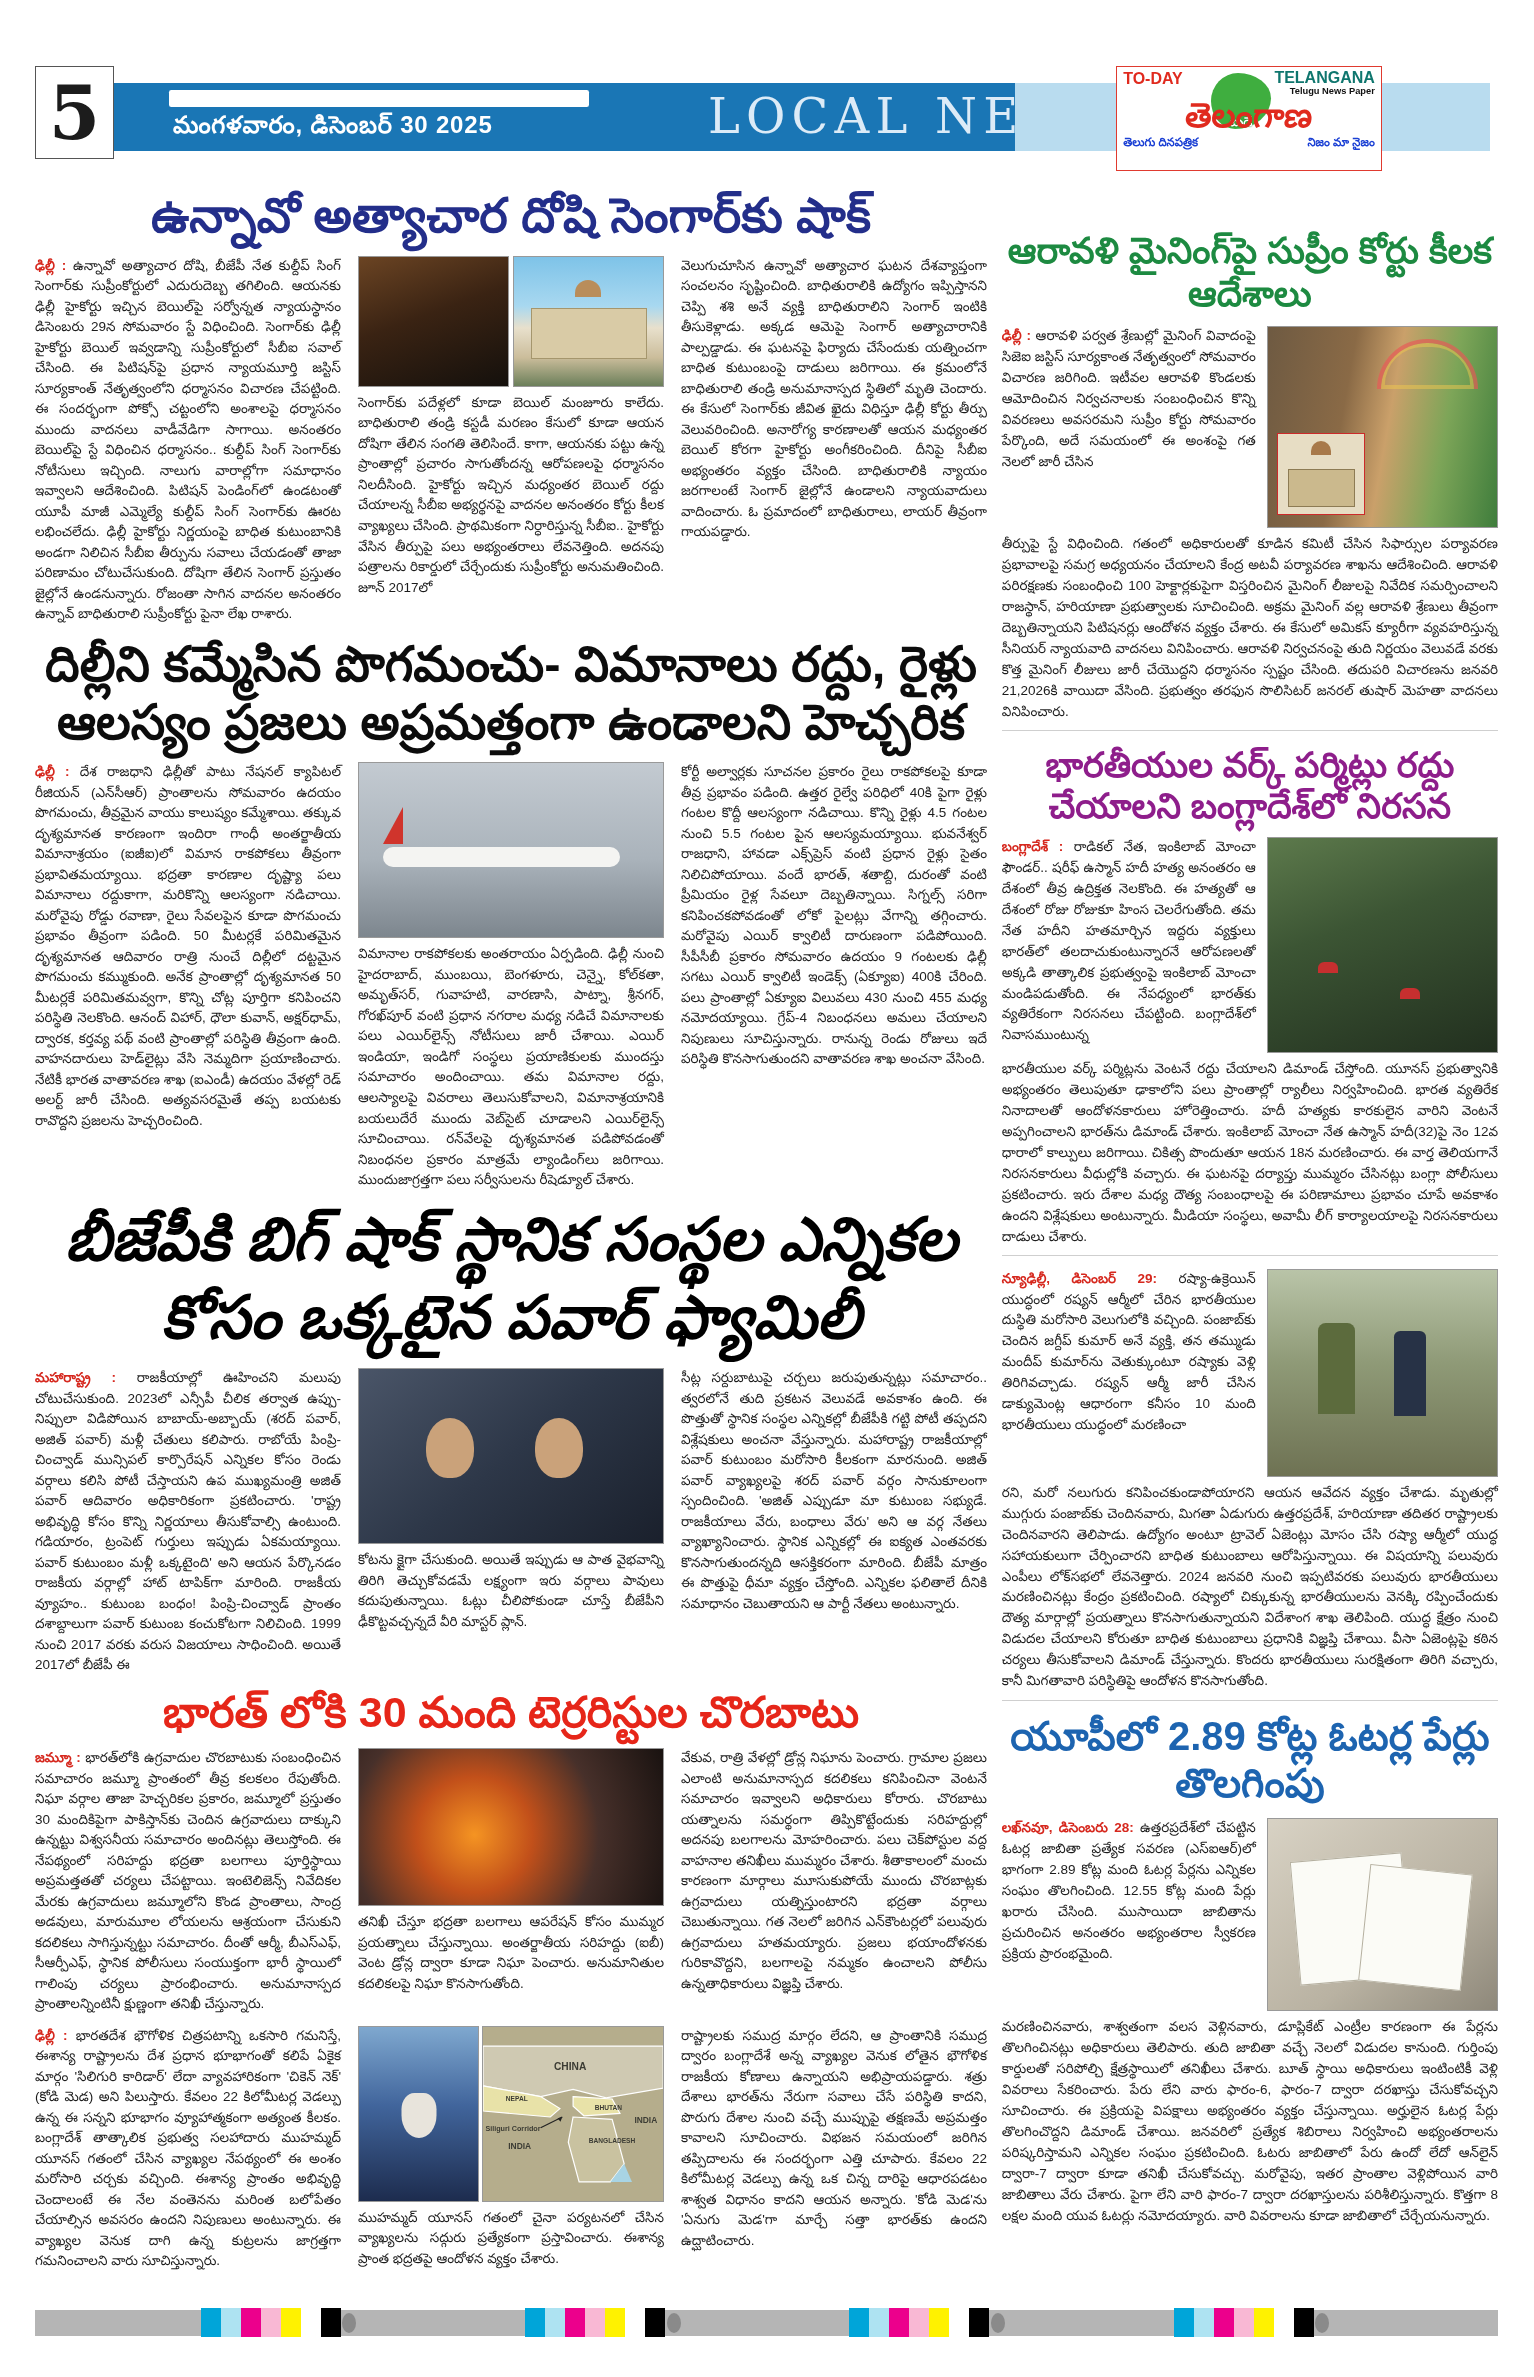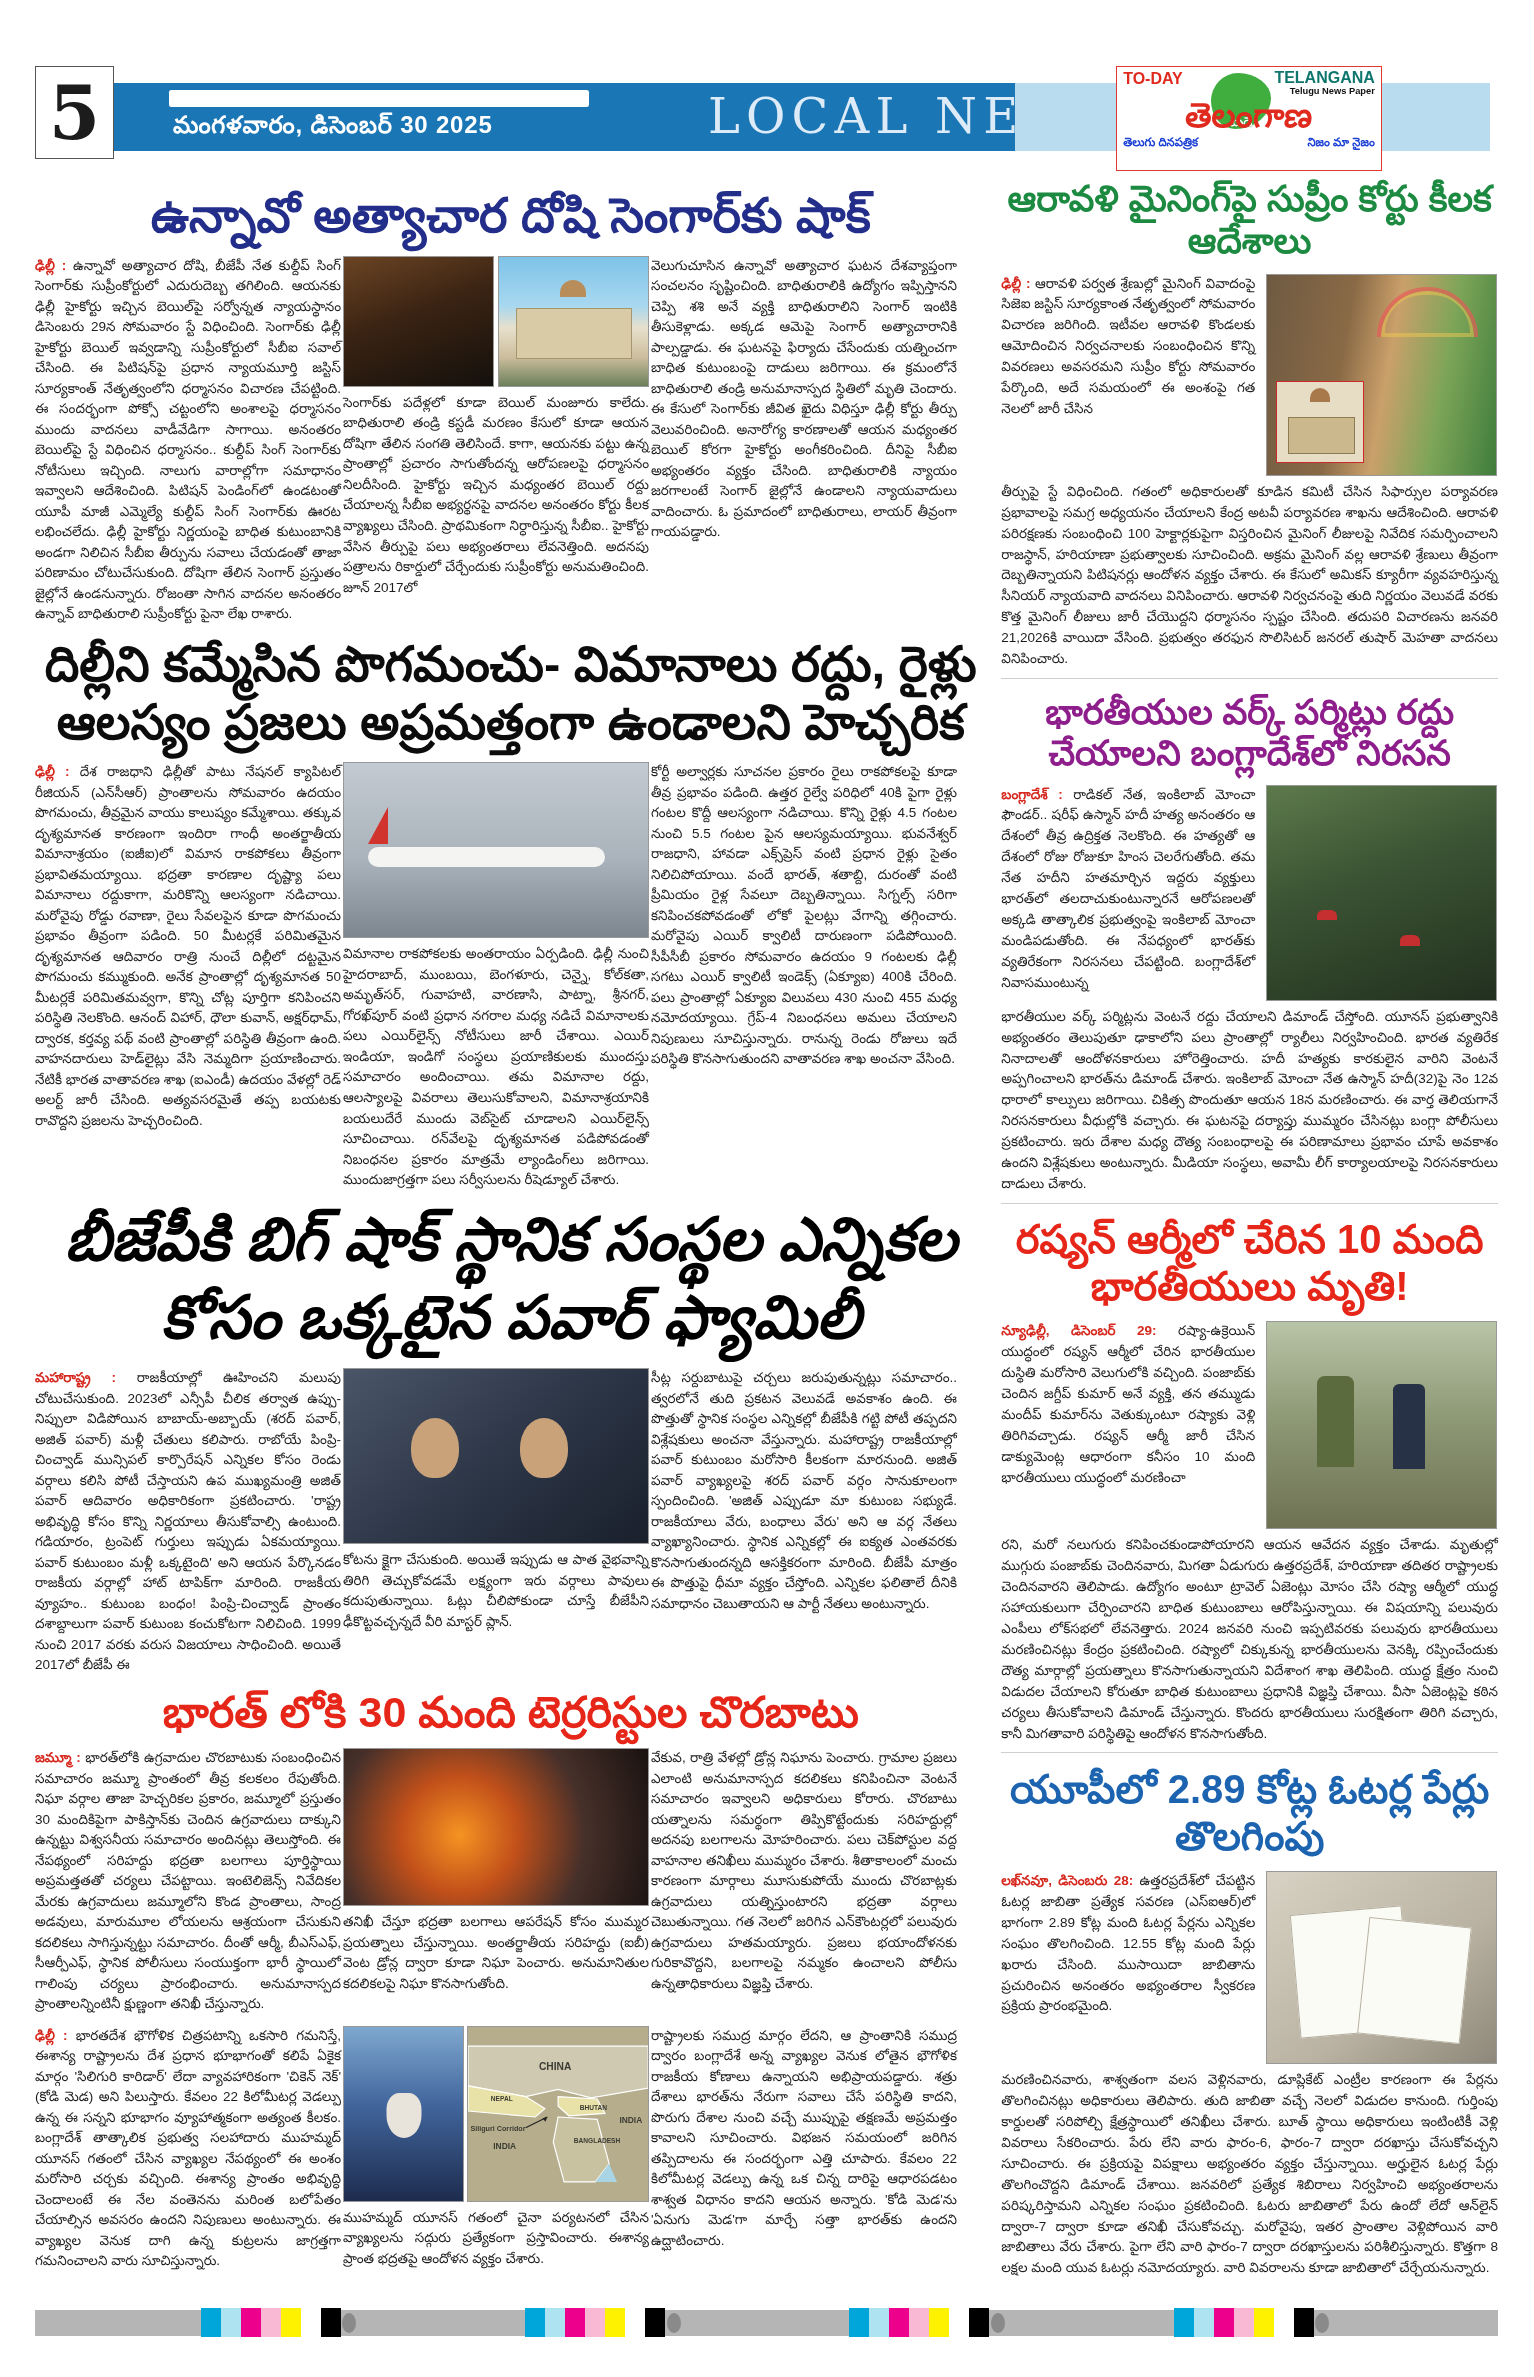--- a/index.html
+++ b/index.html
@@ -40,21 +40,21 @@
   .headline{font-weight:bold;text-align:center;line-height:1.18;margin:0 0 10.8px 0;}
   .h-unnao{color:#232e8a;font-size:48px;}
   .h-fog{color:#0c0c0c;font-size:49px;}
   .h-pawar{color:#000000;font-size:60px;line-height:1.3;font-style:italic;}
   .h-terror{color:#e62619;font-size:43px;}
   .h-kodi{color:#1563ae;font-size:33px;}
   .h-aravalli{color:#1d8a41;font-size:36px;}
   .h-bangla{color:#8e1e8b;font-size:35px;}
   .h-russia{color:#e62619;font-size:40px;}
   .h-up{color:#1d64b0;font-size:40px;}
-  .cols{display:flex;gap:2px;}
+  .cols{display:flex;gap:17px;}
   .col{width:306px;font-size:13.5px;line-height:1.52;text-align:justify;}
   .dateline{color:#d6281e;font-weight:bold;}
   .photo{width:100%;border:0.8px solid #999;box-sizing:border-box;}
   .photo-pair{display:flex;gap:3.1px;margin-bottom:6.2px;}
   .photo-pair .photo{width:50%;height:131px;}
   .ph-unnao1{background:linear-gradient(160deg,#6b4423 0%,#3a2313 45%,#14100c 100%);}
   .ph-court{background:linear-gradient(180deg,#7ec3e8 0%,#a8d8f0 38%,#e8e0cc 55%,#cbbd9b 78%,#6b7f5a 100%);
         position:relative;}
   .ph-court .dome{position:absolute;left:50%;top:18%;transform:translateX(-50%);width:26px;height:17px;
         background:#b98d5a;border-radius:15.4px 15.4px 0 0;}
@@ -303,21 +303,20 @@
           </div>
           <div class="r-photo ph-bangla">
             <div class="cap1"></div>
               <div class="cap2"></div>
           </div>
         </div>
         <div class="r-body">భారతీయుల వర్క్ పర్మిట్లను వెంటనే రద్దు చేయాలని డిమాండ్ చేస్తోంది. యూనస్ ప్రభుత్వానికి అభ్యంతరం తెలుపుతూ ఢాకాలోని పలు ప్రాంతాల్లో ర్యాలీలు నిర్వహించింది. భారత వ్యతిరేక నినాదాలతో ఆందోళనకారులు హోరెత్తించారు. హదీ హత్యకు కారకులైన వారిని వెంటనే అప్పగించాలని భారత్‌ను డిమాండ్ చేశారు. ఇంకిలాబ్ మోంచా నేత ఉస్మాన్ హదీ(32)పై నెం 12వ ధారాలో కాల్పులు జరిగాయి. చికిత్స పొందుతూ ఆయన 18న మరణించారు. ఈ వార్త తెలియగానే నిరసనకారులు వీధుల్లోకి వచ్చారు. ఈ ఘటనపై దర్యాప్తు ముమ్మరం చేసినట్లు బంగ్లా పోలీసులు ప్రకటించారు. ఇరు దేశాల మధ్య దౌత్య సంబంధాలపై ఈ పరిణామాలు ప్రభావం చూపే అవకాశం ఉందని విశ్లేషకులు అంటున్నారు. మీడియా సంస్థలు, అవామీ లీగ్ కార్యాలయాలపై నిరసనకారులు దాడులు చేశారు.</div>
       </div>
 
       <div class="r-art">
-        <h1 class="headline h-russia">రష్యన్ ఆర్మీలో చేరిన 10 మంది భారతీయులు మృతి!</h1>
         <div class="lead-row">
           <div class="lead-col">
             <span class="dateline">న్యూఢిల్లీ, డిసెంబర్ 29:</span>
             <span>రష్యా-ఉక్రెయిన్ యుద్ధంలో రష్యన్ ఆర్మీలో చేరిన భారతీయుల దుస్థితి మరోసారి వెలుగులోకి వచ్చింది. పంజాబ్‌కు చెందిన జగ్దీప్ కుమార్ అనే వ్యక్తి, తన తమ్ముడు మందీప్ కుమార్‌ను వెతుక్కుంటూ రష్యాకు వెళ్లి తిరిగివచ్చాడు. రష్యన్ ఆర్మీ జారీ చేసిన డాక్యుమెంట్ల ఆధారంగా కనీసం 10 మంది భారతీయులు యుద్ధంలో మరణించా</span>
           </div>
           <div class="r-photo ph-russia">
             <div class="camo"></div>
               <div class="suit"></div>
           </div>
         </div>

